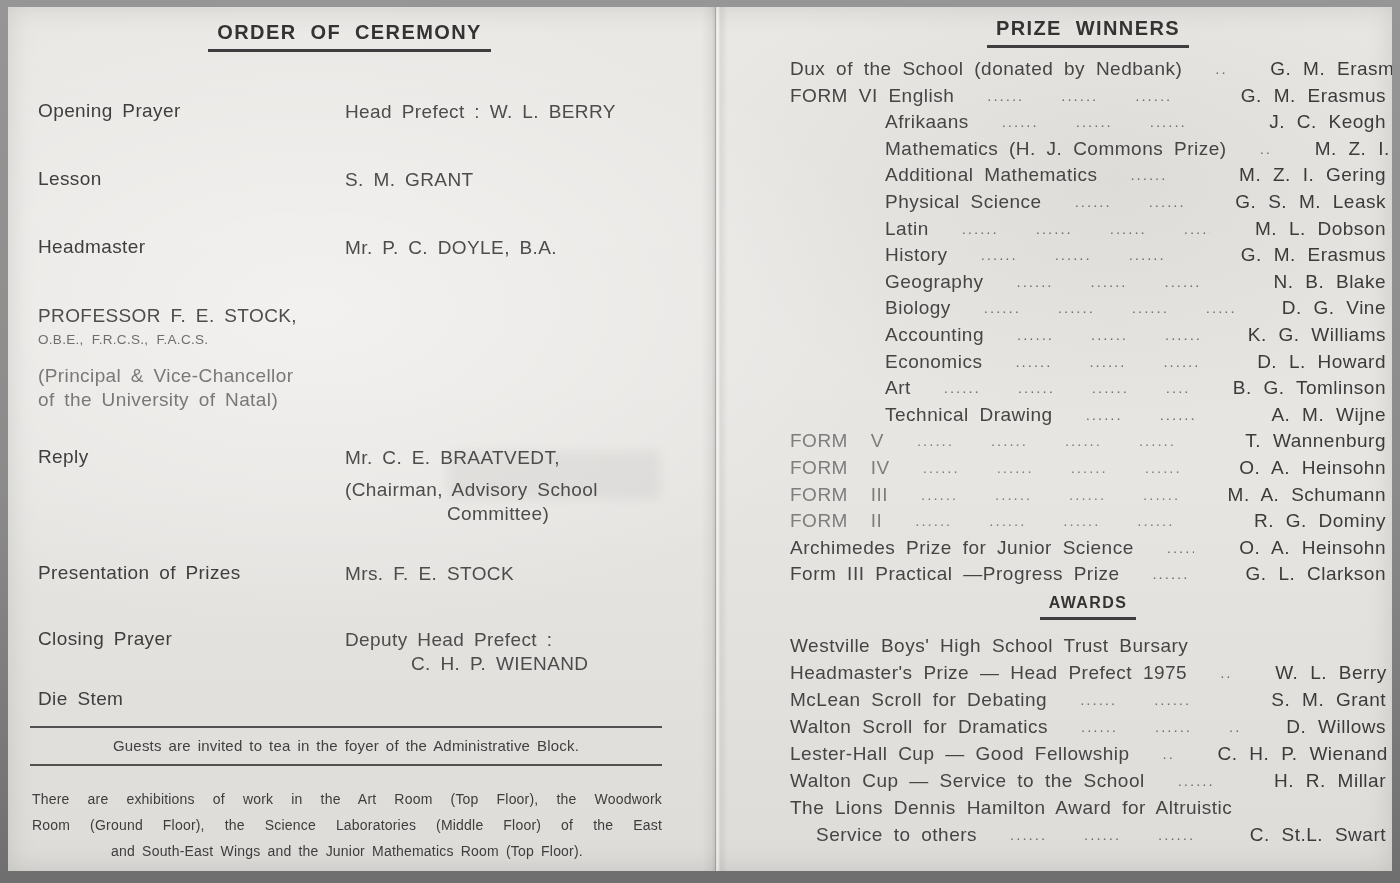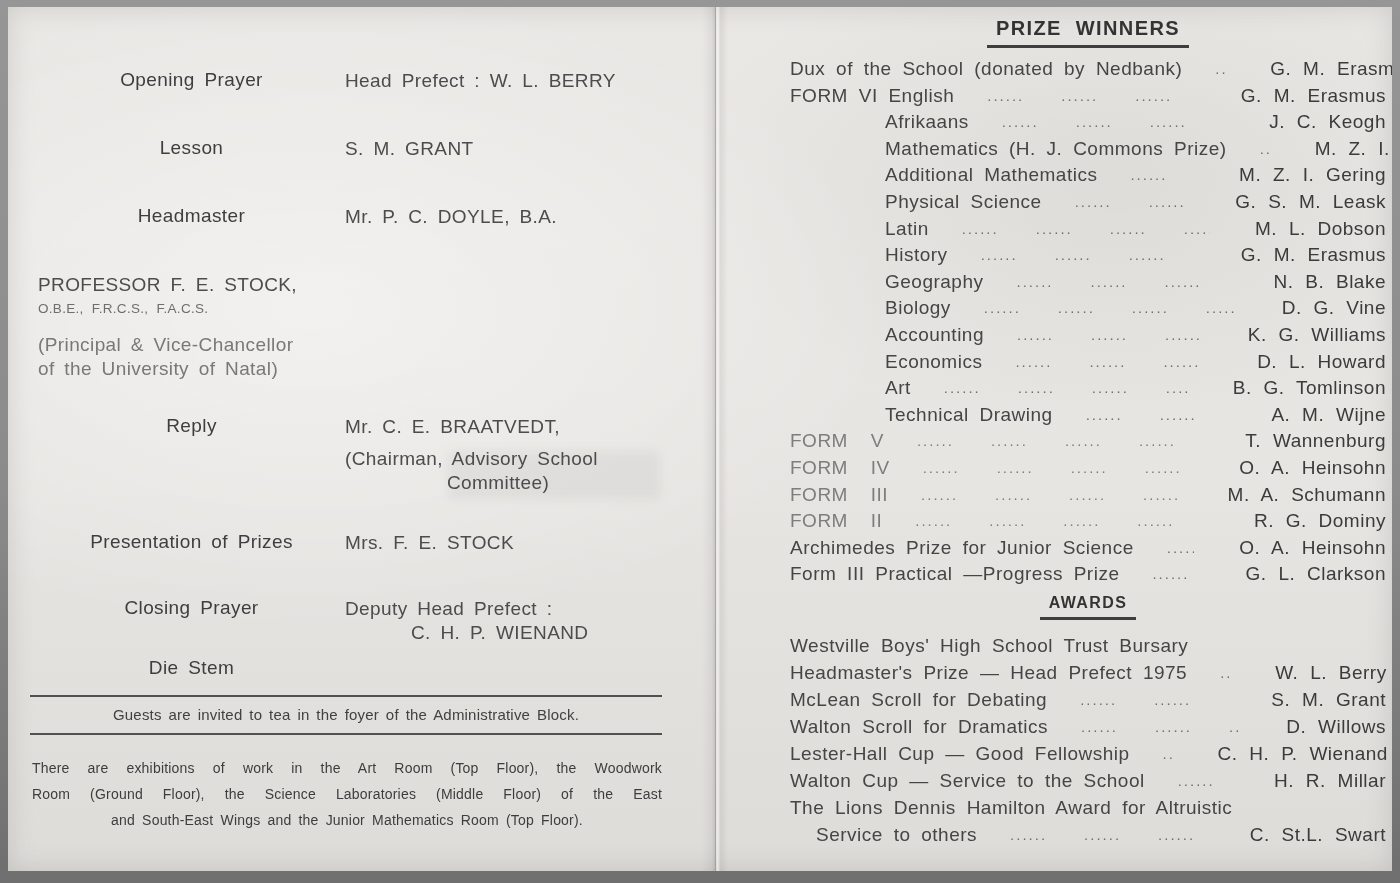--- a/index.html
+++ b/index.html
@@ -53,21 +53,21 @@
 
   .title-wrap{text-align:center;}
   .title{
     display:inline-block;font-weight:bold;font-size:20px;color:#333;
     letter-spacing:1.4px;word-spacing:7px;
     border-bottom:3px solid #3e3e3e;padding:0 9px 5px 9px;
   }
 
   
   .oc-row{display:flex;align-items:flex-start;font-size:19px;}
-  .oc-label{flex:none;width:307px;color:#3e3e3e;letter-spacing:0.4px;word-spacing:4px;text-align:center;}
+  .oc-label{flex:none;width:307px;color:#3e3e3e;letter-spacing:0.4px;word-spacing:4px;}
   .oc-value{flex:1;color:#4c4c4c;letter-spacing:0.4px;word-spacing:4px;line-height:24px;}
   .r0{margin-top:48px;}
   .r1,.r2,.r3{margin-top:44px;}
   .r4{margin-top:34px;}
   .r5{margin-top:36px;}
   .r6{margin-top:42px;}
   .r7{margin-top:12px;}
   .v-small{font-size:13.5px;color:#6e6e6e;letter-spacing:0.3px;margin-top:0;}
   .v-light{color:#787878;}
   .v-gap{margin-top:12px;}
@@ -105,20 +105,23 @@
   .awards{margin-top:12px;}
 </style>
 </head>
 <body>
 
 <div class="frame">
   <div class="sheet">
     <div class="ghost"></div>
 
     <div class="page-left">
+      <div class="title-wrap">
+        <span class="title">ORDER OF CEREMONY</span>
+      </div>
 
       <div class="oc-row r0">
         <div class="oc-label">Opening Prayer</div>
         <div class="oc-value">
           <div>Head Prefect : W. L. BERRY</div>
         </div>
       </div>
 
       <div class="oc-row r1">
         <div class="oc-label">Lesson</div>

